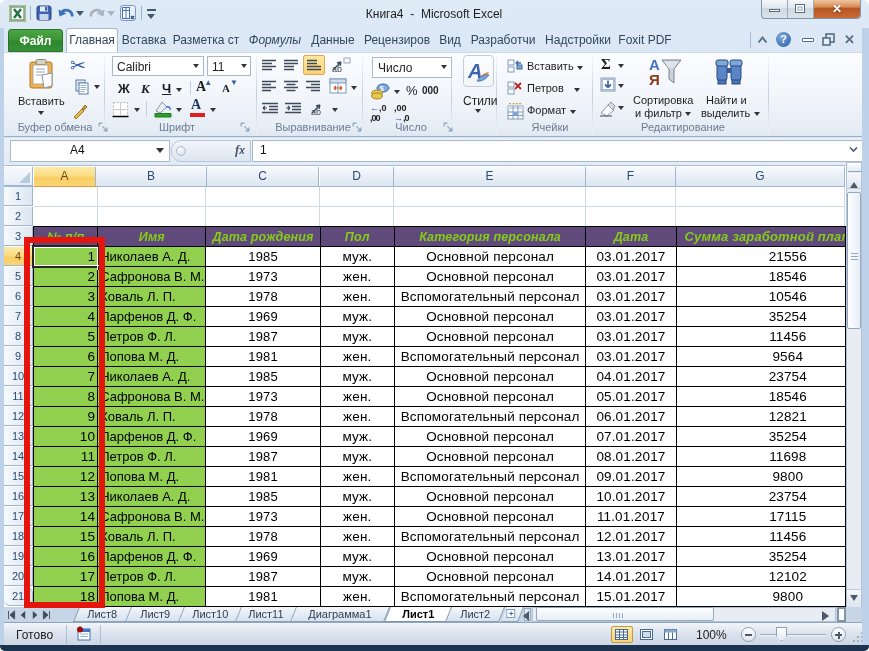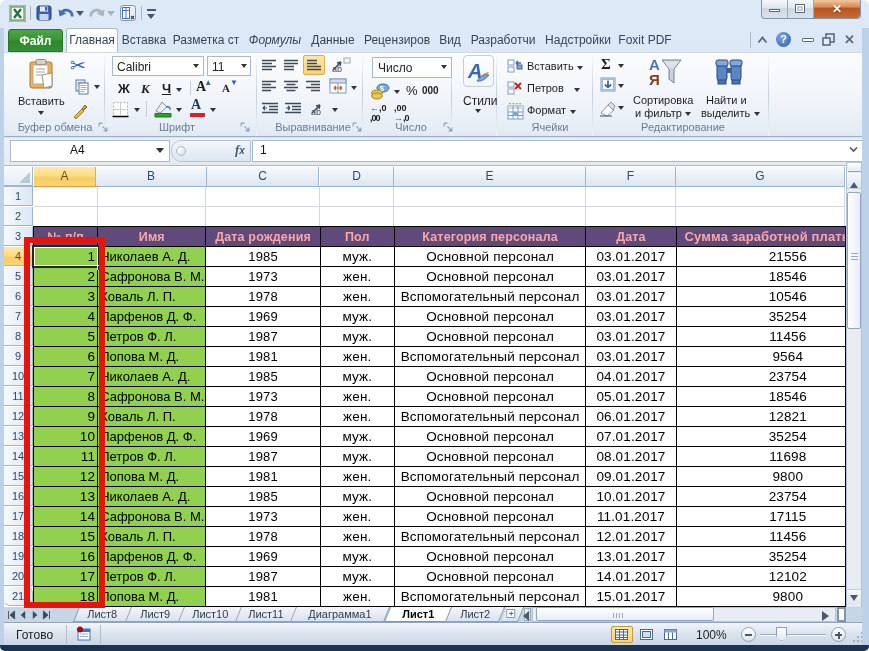--- a/index.html
+++ b/index.html
@@ -17,32 +17,35 @@
   .cbtn{position:absolute;background:#fff;border:1px solid #a7b9cc;font-size:12px;color:#111;}
   .dropV{border:3.5px solid transparent;border-top:4px solid #333;display:inline-block;position:absolute;}
   .rtxt{position:absolute;font-size:11px;color:#1e1e1e;white-space:nowrap;}
   
   .colhead{position:absolute;top:1px;height:19px;background:linear-gradient(#f7fafc,#e5edf6 60%,#dde6f1);border-right:1px solid #9eb6ce;color:#2c4a6e;font-size:12px;text-align:center;line-height:19px;}
   .rowhead{position:absolute;left:0;width:29px;background:linear-gradient(90deg,#f7fafc,#e5edf6 60%,#dde6f1);border-bottom:1px solid #9eb6ce;border-right:1px solid #9eb6ce;color:#2c4a6e;font-size:11px;text-align:center;}
   .amber{background:linear-gradient(#fdeaa8,#fcdc85 45%,#f9cd62 60%,#fbd575)!important;color:#6b4a15!important;}
   table.xt{border-collapse:collapse;table-layout:fixed;}
   table.xt td{border:1px solid #000;padding:0;letter-spacing:0.15px;font-size:13.5px;color:#000;height:20px;overflow:hidden;white-space:nowrap;}
   .xt td.g{background:#92d050;}
-  .xt td.hd{background:#604a7b;color:#fca5a5;font-weight:bold;font-size:12.5px;text-align:center;}
+  .xt td.hd{background:#604a7b;color:#84cc16;font-weight:bold;font-size:12.5px;text-align:center;font-style:italic;}
   .xt td.dt{font-size:13.5px;}
   .xt td.num{font-size:13.5px;padding-left:54px;}
   .xt td.yr{font-size:13px;}
   .xt td.c{text-align:center;}
   .xt td.r{text-align:right;padding-right:2px;}
   .xt td.l{text-align:left;padding-left:2px;font-size:13px;letter-spacing:0;}
 </style>
 </head>
 <body>
 <div id="win">
 
+  <div class="abs" id="titlebar" style="left:0;top:0;width:869px;height:28px;">
+    <div class="abs" style="left:434px;top:7px;transform:translateX(-50%);font-size:12px;color:#1e1e1e;white-space:nowrap;">Книга4&nbsp; -&nbsp; Microsoft Excel</div>
+  </div>
 
   <div class="abs" style="left:761px;top:0;width:100px;height:19px;border:1px solid #8096ad;border-top:none;border-radius:0 0 4px 4px;background:linear-gradient(#f4f7fa,#dfe7ee 45%,#cdd8e2 46%,#dbe3ea);display:flex;">
     <div style="width:26px;border-right:1px solid #98a9bb;position:relative;">
         <span style="position:absolute;left:7px;top:9px;width:11px;height:3px;background:#fff;border:1px solid #5a6b7d;"></span>
       </div>
     <div style="width:26px;border-right:1px solid #98a9bb;position:relative;">
         <span style="position:absolute;left:7px;top:4px;width:10px;height:9px;background:#fff;border:1px solid #5a6b7d;box-shadow:inset 0 0 0 1.5px #fff, inset 0 0 0 2.5px #8ca0b4;"></span>
       </div>
     <div style="width:46px;background:linear-gradient(#f0c6a2,#d48a4f 40%,#b55524 45%,#c96a34);border-radius:0 0 4px 0;position:relative;color:#fff;font-weight:bold;">
         <span style="position:absolute;left:50%;top:2px;transform:translateX(-50%);font-size:12px;text-shadow:0 1px 2px #7a2d08;">✕</span>

